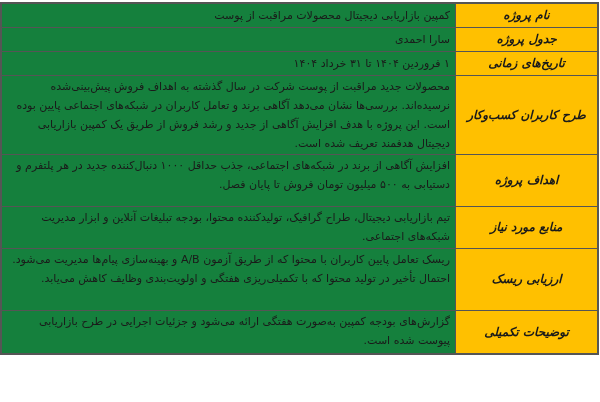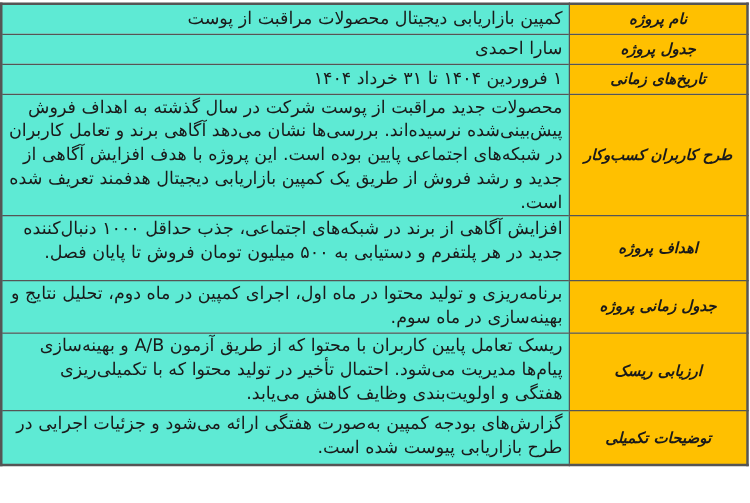--- a/index.html
+++ b/index.html
@@ -22,22 +22,22 @@
       background: #FFC000;
       width: 131px;
       text-align: center;
       font-weight: bold;
       font-size: 12px;
       color: #1a1a1a;
       white-space: nowrap;
       font-style: italic;
     }
     .charter td.value {
-      background: #5eead4;
-      font-size: 14px;
+      background: #15803d;
+      font-size: 11px;
       line-height: 19px;
       color: #1a1a1a;
       vertical-align: top;
       padding-top: 1px;
     }
     .charter td.value.single { vertical-align: middle; padding-top: 0; }
   </style>
 </head>
 <body>
 
@@ -57,22 +57,22 @@
     </tr>
     <tr style="height:79px">
       <td class="label">طرح کاربران کسب‌وکار</td>
       <td class="value">محصولات جدید مراقبت از پوست شرکت در سال گذشته به اهداف فروش پیش‌بینی‌شده نرسیده‌اند. بررسی‌ها نشان می‌دهد آگاهی برند و تعامل کاربران در شبکه‌های اجتماعی پایین بوده است. این پروژه با هدف افزایش آگاهی از جدید و رشد فروش از طریق یک کمپین بازاریابی دیجیتال هدفمند تعریف شده است.</td>
     </tr>
     <tr style="height:52px">
       <td class="label">اهداف پروژه</td>
       <td class="value">افزایش آگاهی از برند در شبکه‌های اجتماعی، جذب حداقل ۱۰۰۰ دنبال‌کننده جدید در هر پلتفرم و دستیابی به ۵۰۰ میلیون تومان فروش تا پایان فصل.</td>
     </tr>
     <tr style="height:42px">
-      <td class="label">جدول زمانی پروژه</td>
-      <td class="value">برنامه‌ریزی و تولید محتوا در ماه اول، اجرای کمپین در ماه دوم، تحلیل نتایج و بهینه‌سازی در ماه سوم.</td>
+      <td class="label">منابع مورد نیاز</td>
+      <td class="value">تیم بازاریابی دیجیتال، طراح گرافیک، تولیدکننده محتوا، بودجه تبلیغات آنلاین و ابزار مدیریت شبکه‌های اجتماعی.</td>
     </tr>
     <tr style="height:62px">
       <td class="label">ارزیابی ریسک</td>
       <td class="value">ریسک تعامل پایین کاربران با محتوا که از طریق آزمون A/B و بهینه‌سازی پیام‌ها مدیریت می‌شود. احتمال تأخیر در تولید محتوا که با تکمیلی‌ریزی هفتگی و اولویت‌بندی وظایف کاهش می‌یابد.</td>
     </tr>
     <tr style="height:44px">
       <td class="label">توضیحات تکمیلی</td>
       <td class="value">گزارش‌های بودجه کمپین به‌صورت هفتگی ارائه می‌شود و جزئیات اجرایی در طرح بازاریابی پیوست شده است.</td>
     </tr>
   </tbody>

